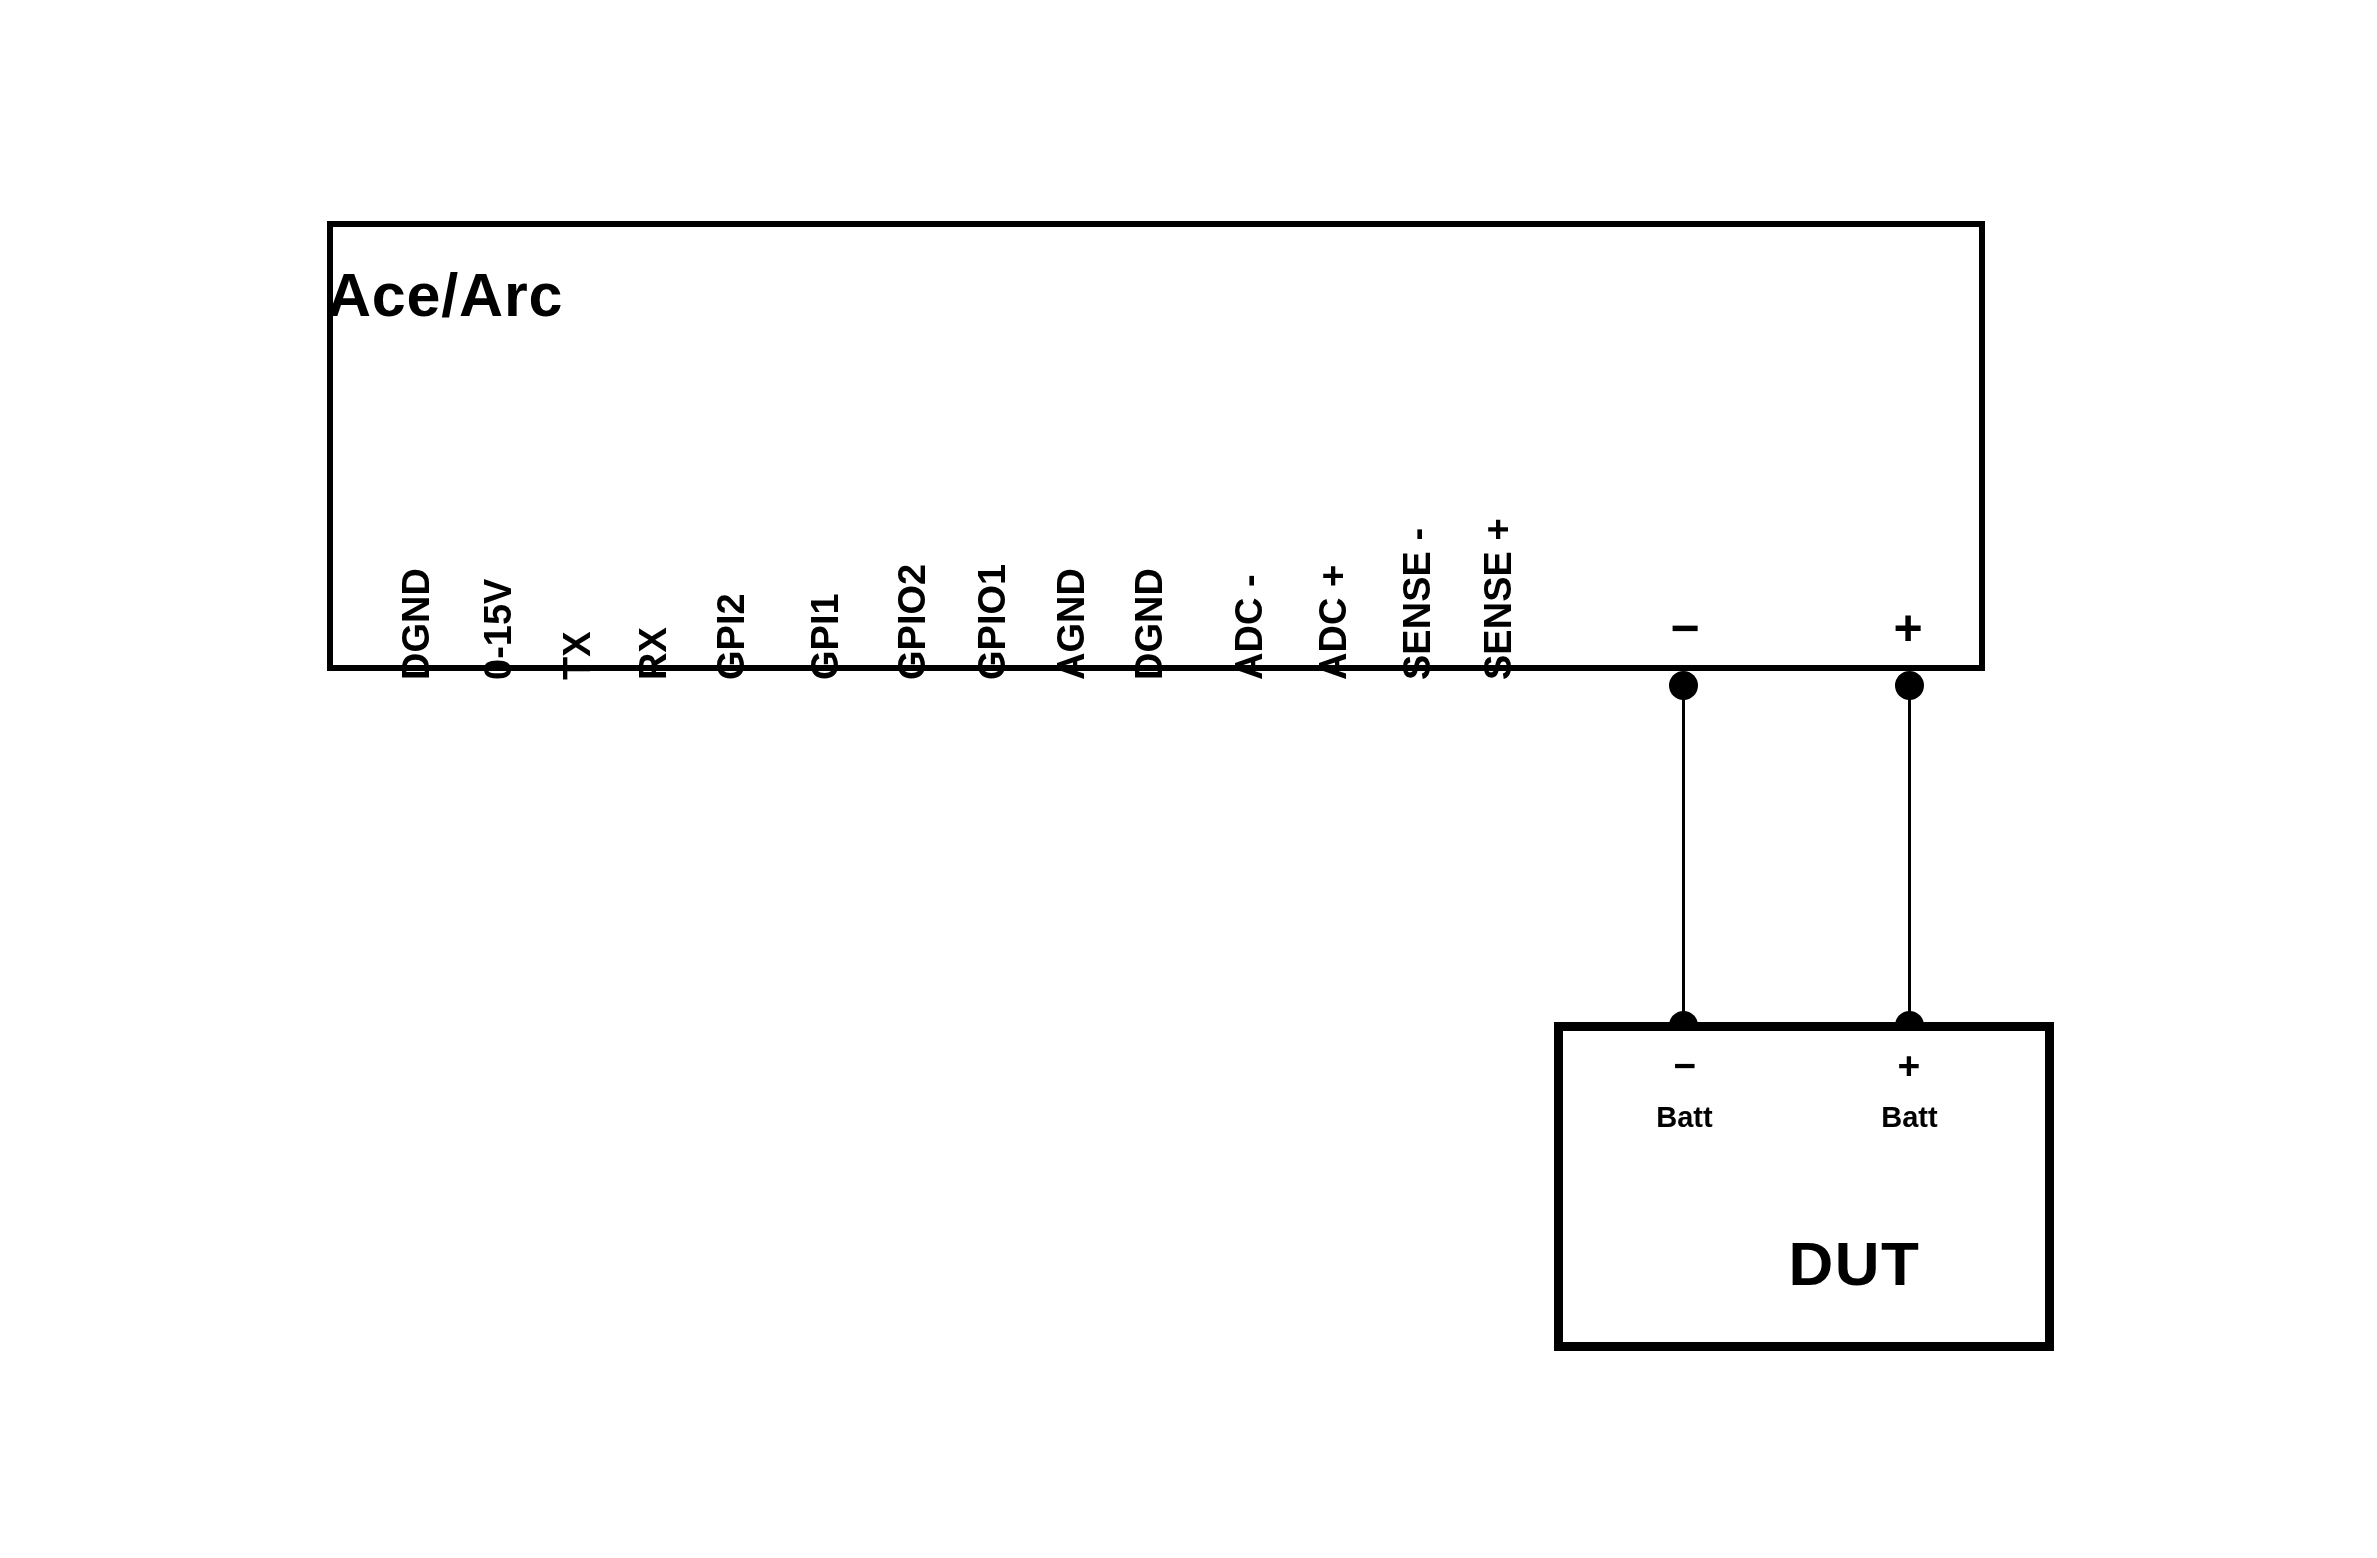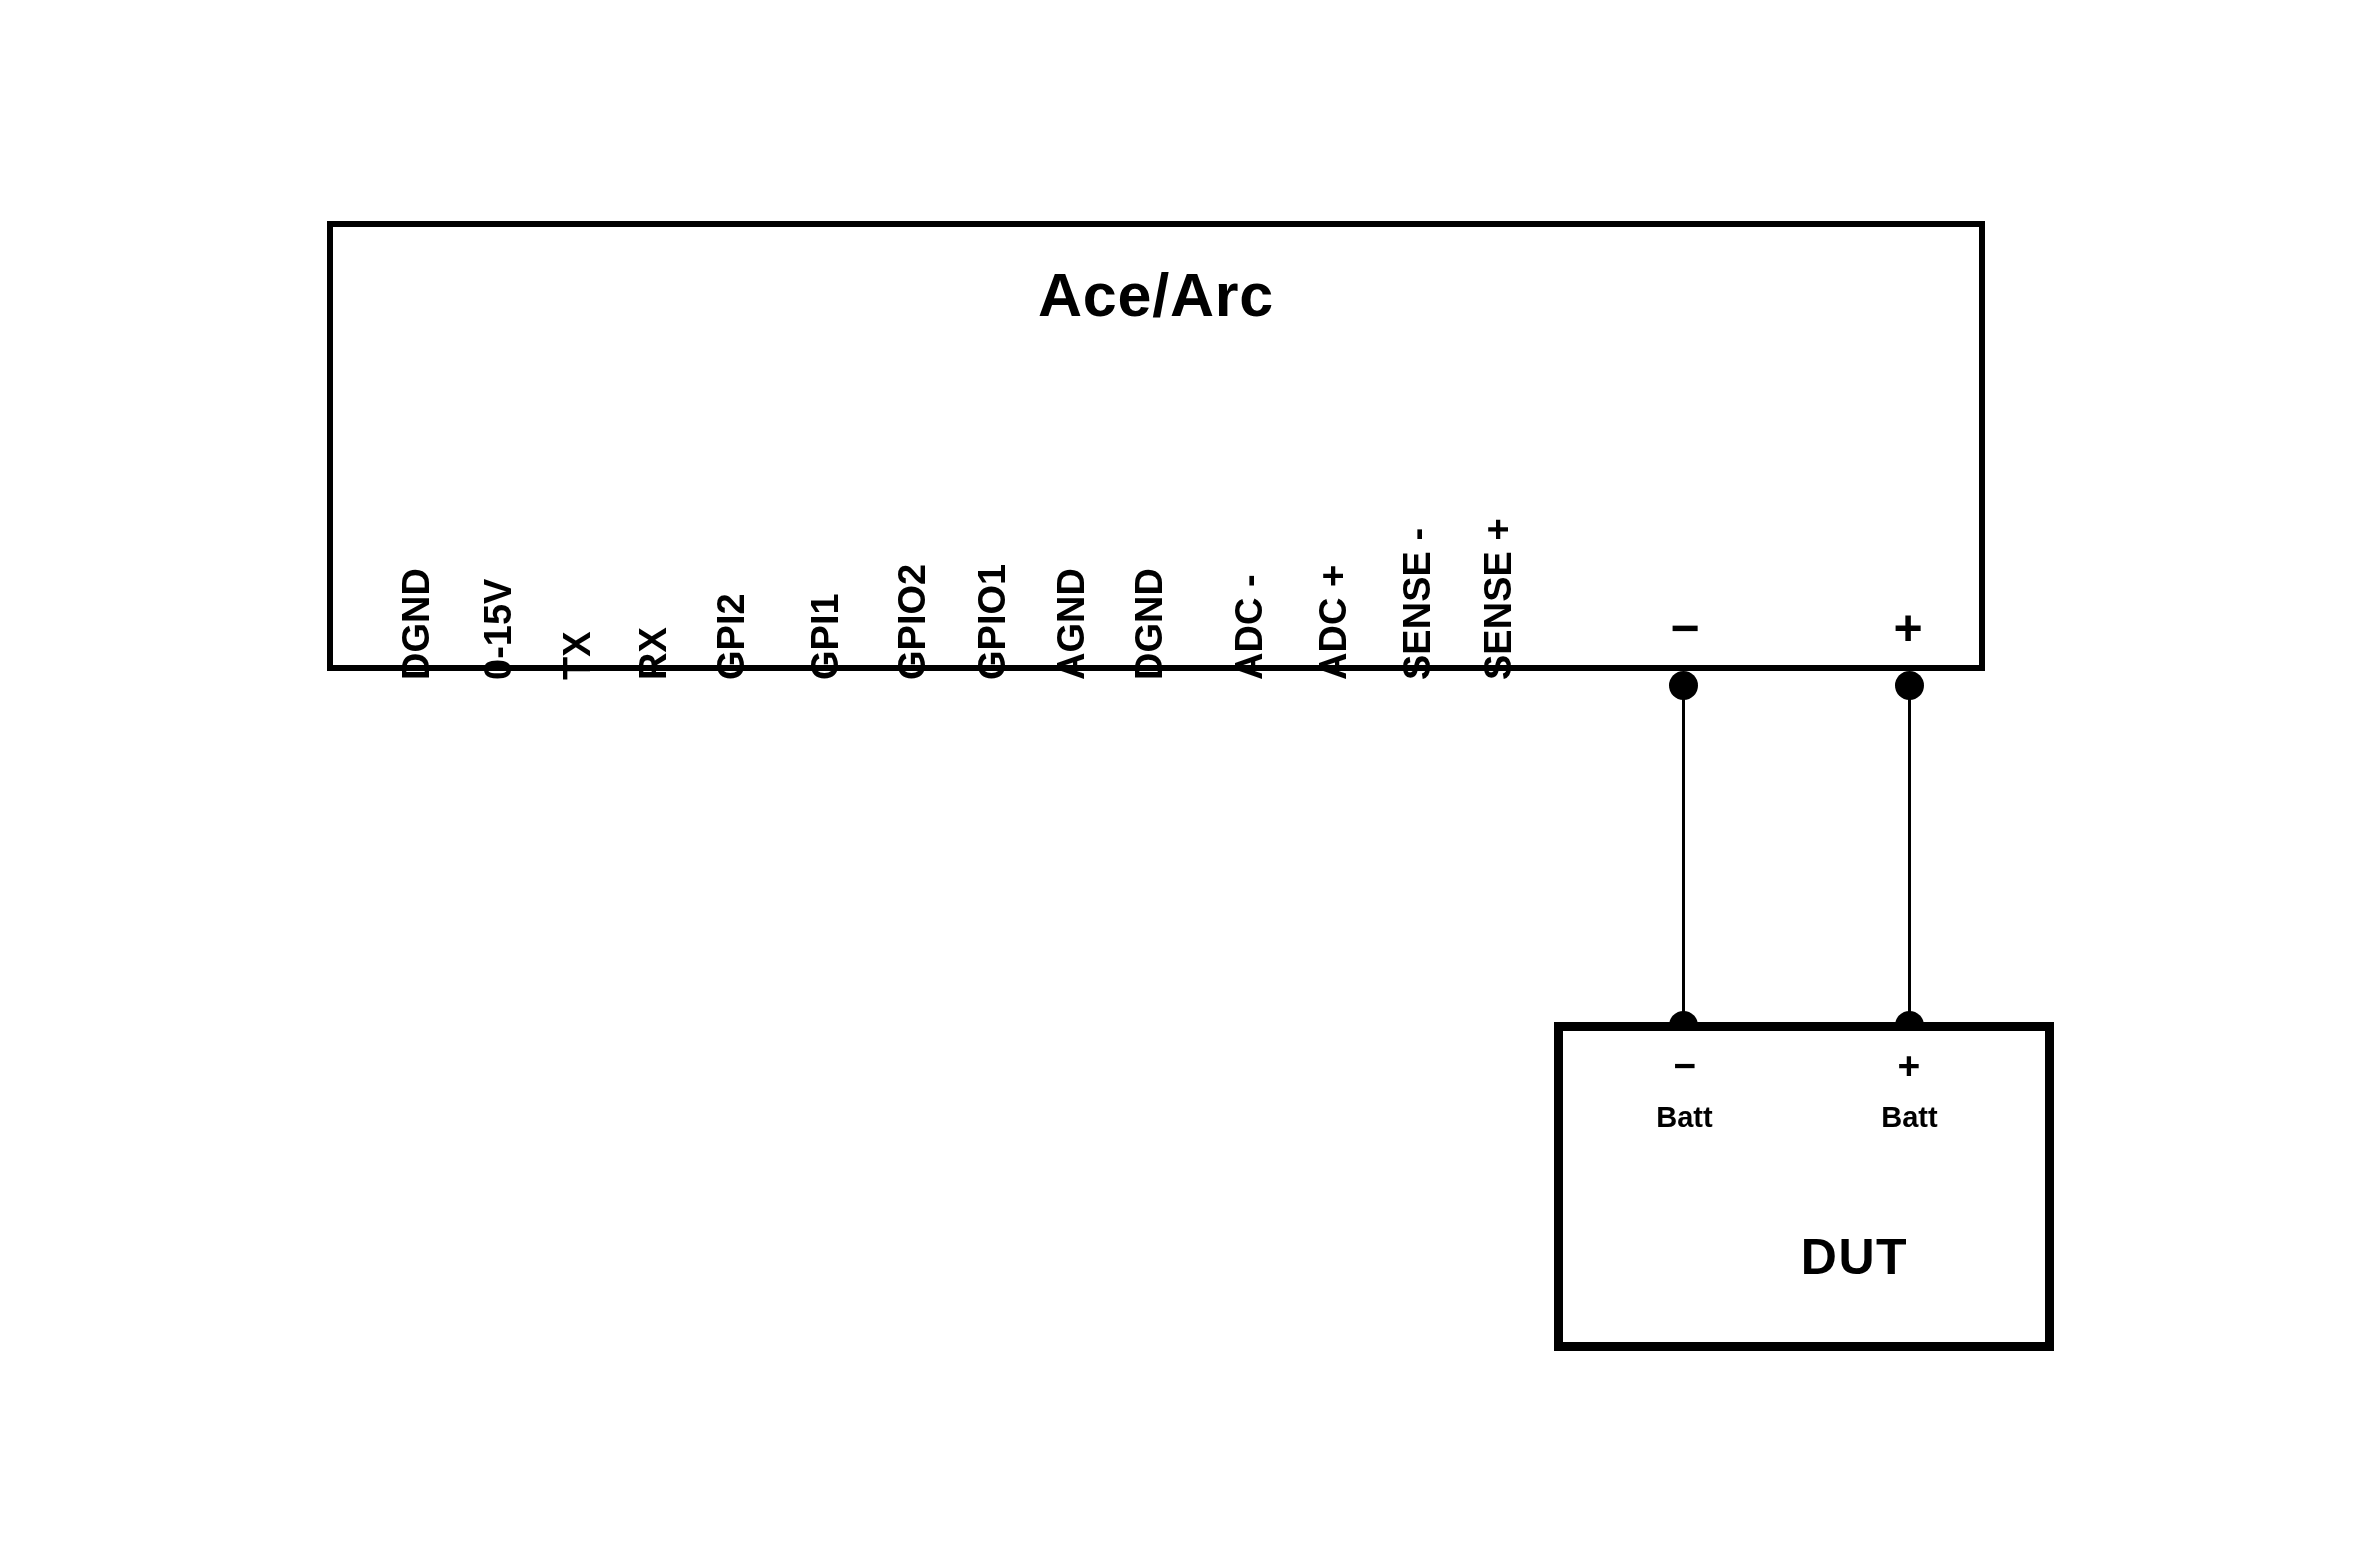--- a/index.html
+++ b/index.html
@@ -24,21 +24,21 @@
     height: 450px;
     border: 6.8px solid #000;
     box-sizing: border-box;
     background: #fff;
   }
   .ace-title {
     position: absolute;
     left: 327px;
     top: 260px;
     width: 1658px;
-    text-align: center;
+    text-align: left;
     font-size: 61px;
     font-weight: 700;
     color: #000;
     letter-spacing: 0.8px;
   }
   
   .pin {
     position: absolute;
     top: 642px;               
     width: 469px;             
@@ -109,21 +109,21 @@
     font-size: 29px;
     font-weight: 600;
     color: #000;
   }
   .dut-title {
     position: absolute;
     left: 1554px;
     top: 1228px;
     width: 601px;
     text-align: center;
-    font-size: 50px;
+    font-size: 62px;
     font-weight: 600;
     color: #000;
     letter-spacing: 1.5px;
   }
 </style>
 </head>
 <body>
 
 <div class="canvas">
 

